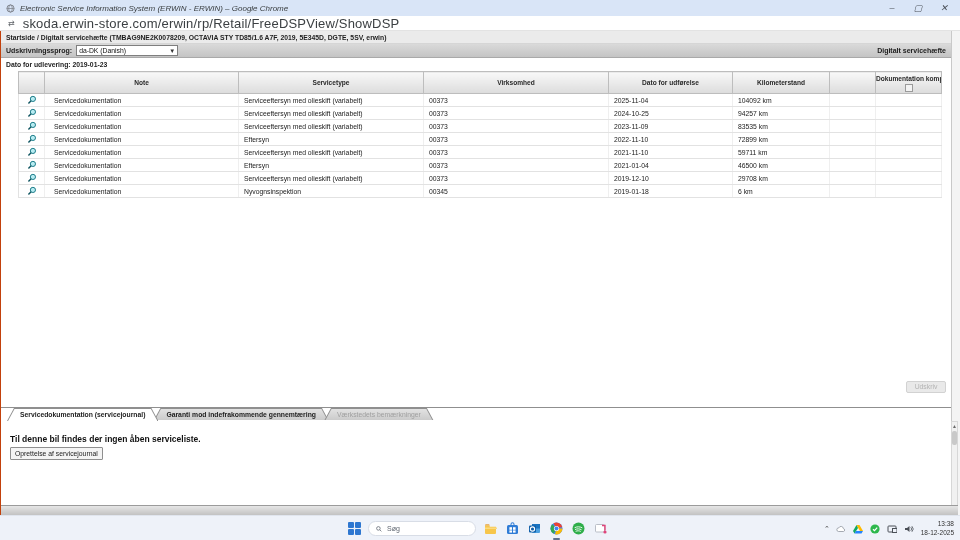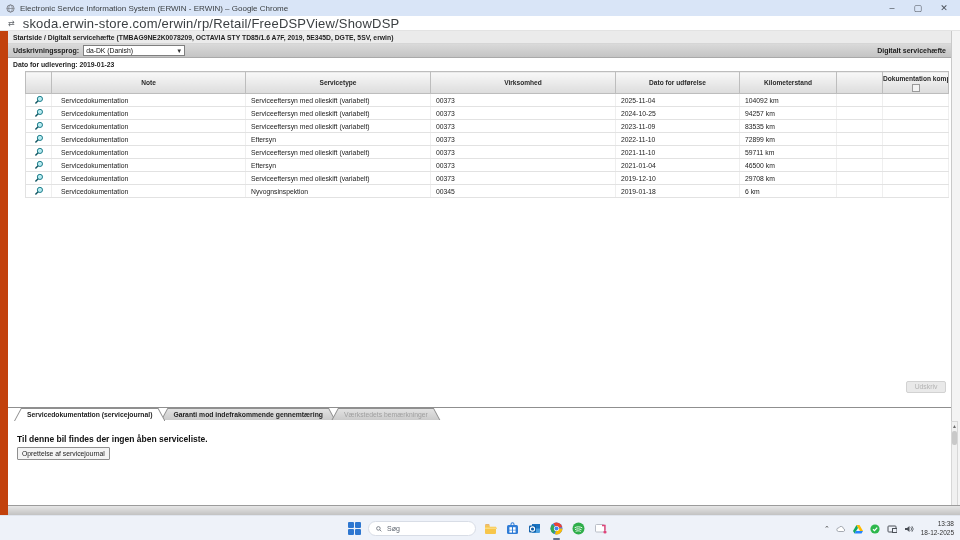--- a/index.html
+++ b/index.html
@@ -1,32 +1,32 @@
 <!DOCTYPE html>
 <html><head>
 <meta charset="utf-8">
 <style>
   * { margin:0; padding:0; box-sizing:border-box; }
   html,body { width:960px; height:540px; overflow:hidden; font-family:"Liberation Sans", sans-serif; background:#fff; }
   .screen { position:relative; width:960px; height:540px; background:#fff; }
 
   
-  .titlebar { position:absolute; top:0; left:0; width:960px; height:16px; background:#d9e5f7; display:flex; align-items:center; padding:0 6px; }
+  .titlebar { position:absolute; top:0; left:0; width:960px; height:16px; background:#d9e5f7; display:flex; align-items:center; padding:0 6px;font-style:italic; }
   .favicon { width:9px; height:9px; margin-right:5px; flex:0 0 auto; }
   .win-title { font-size:8px; color:#3c4043; white-space:nowrap; }
   .win-controls { margin-left:auto; display:flex; align-items:center; gap:14px; padding-right:4px; }
   .win-controls span { font-size:9px; color:#4a4f57; line-height:16px; width:12px; text-align:center; cursor:default; }
 
   
   .urlbar { position:absolute; top:16px; left:0; width:960px; height:15px; background:#ffffff; border-bottom:1px solid #e3e3e3; display:flex; align-items:center; padding:0 8px; }
   .url-icon { font-size:8px; color:#5f6368; margin-right:8px; }
   .url-text { font-size:13px; color:#3c4043; letter-spacing:.2px; }
 
   
-  .page { position:absolute; top:31px; left:0; width:960px; height:484px; background:#fff; border-left:8px solid #c2410c; }
+  .page { position:absolute; top:31px; left:0; width:960px; height:484px; background:#fff; border-left:1px solid #c2410c; }
   .right-gutter { position:absolute; top:0; right:0; width:9px; height:484px; background:#f4f4f4; border-left:1px solid #c9c9c9; }
 
   .breadcrumb { position:absolute; top:0; left:0; right:9px; height:13px; background:#ebebeb; border-bottom:1px solid #d6d6d6; font-size:6.8px; font-weight:bold; color:#1d1d1d; line-height:13px; padding-left:5px; white-space:nowrap; overflow:hidden; }
 
   .toolbar { position:absolute; top:13px; left:0; right:9px; height:14px; background:linear-gradient(#dadada,#c4c4c4); border-bottom:1px solid #a9a9a9; display:flex; align-items:center; padding:0 5px; }
   .toolbar-label { font-size:7px; font-weight:bold; color:#1d1d1d; margin-right:4px; }
   .lang-select { width:102px; height:11px; background:#fff; border:1px solid #7f7f7f; font-size:6.8px; color:#111; display:flex; align-items:center; padding:0 2px; cursor:default; }
   .lang-select .caret { margin-left:auto; font-size:6px; color:#333; }
   .section-title { margin-left:auto; font-size:7px; font-weight:bold; color:#1d1d1d; }
 

